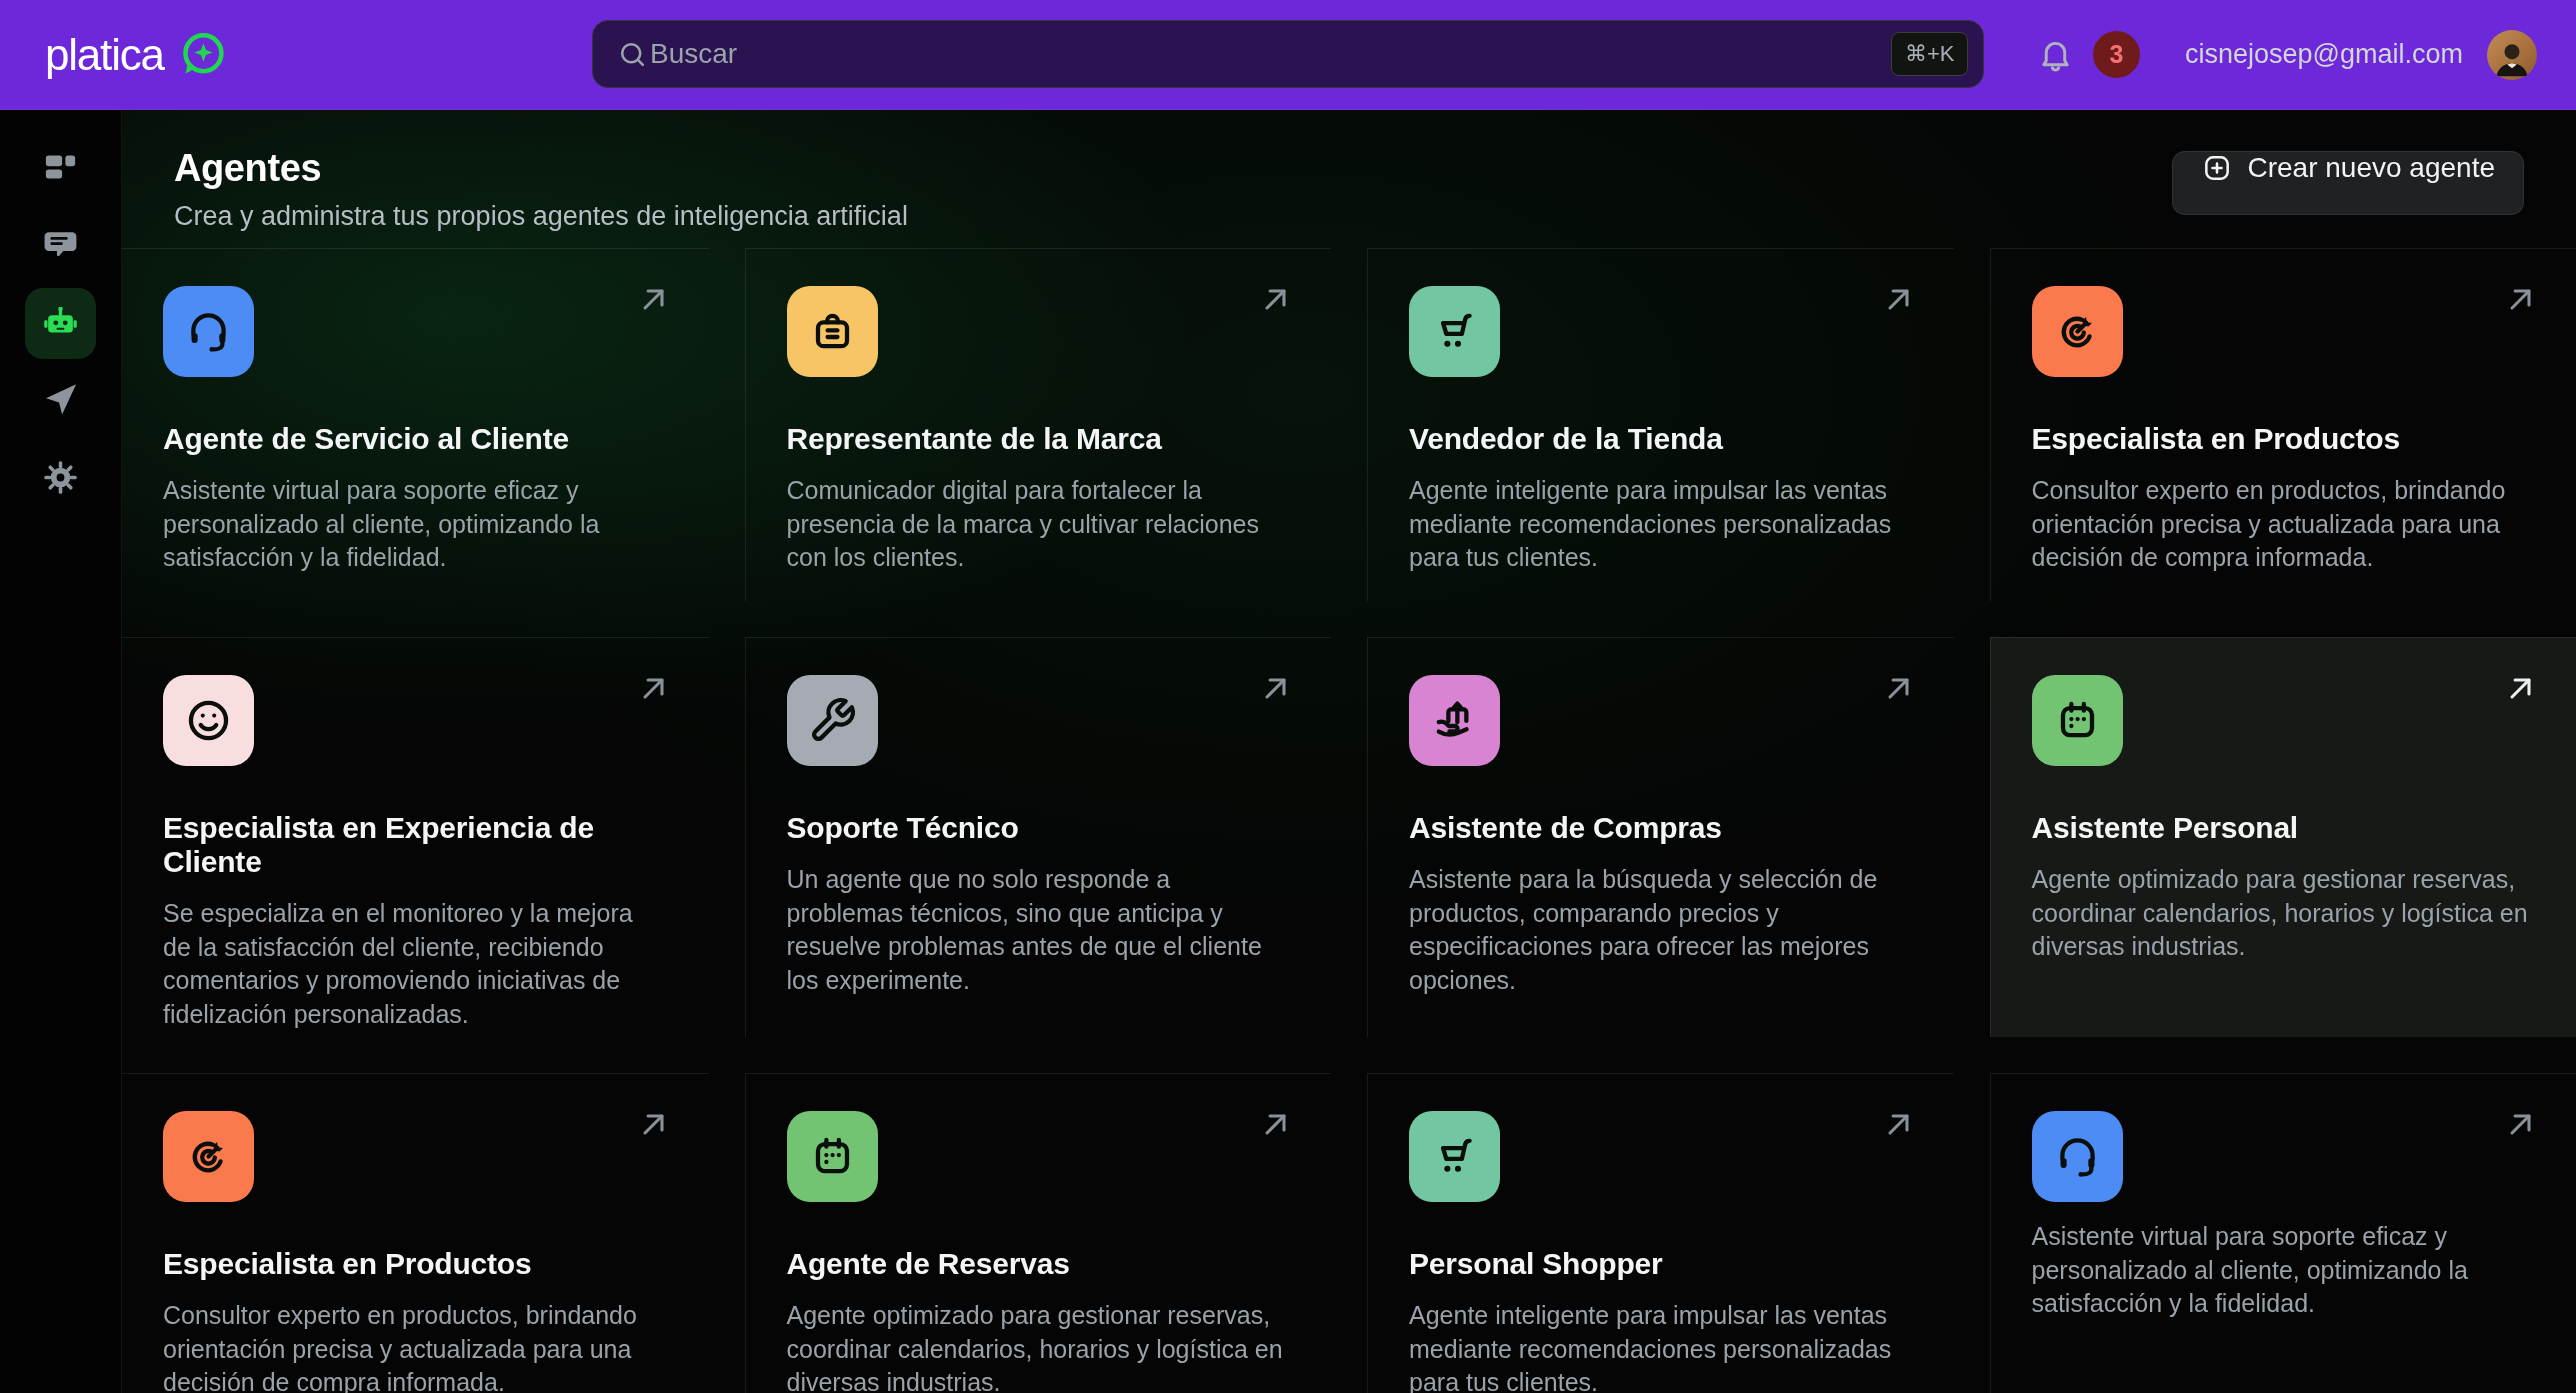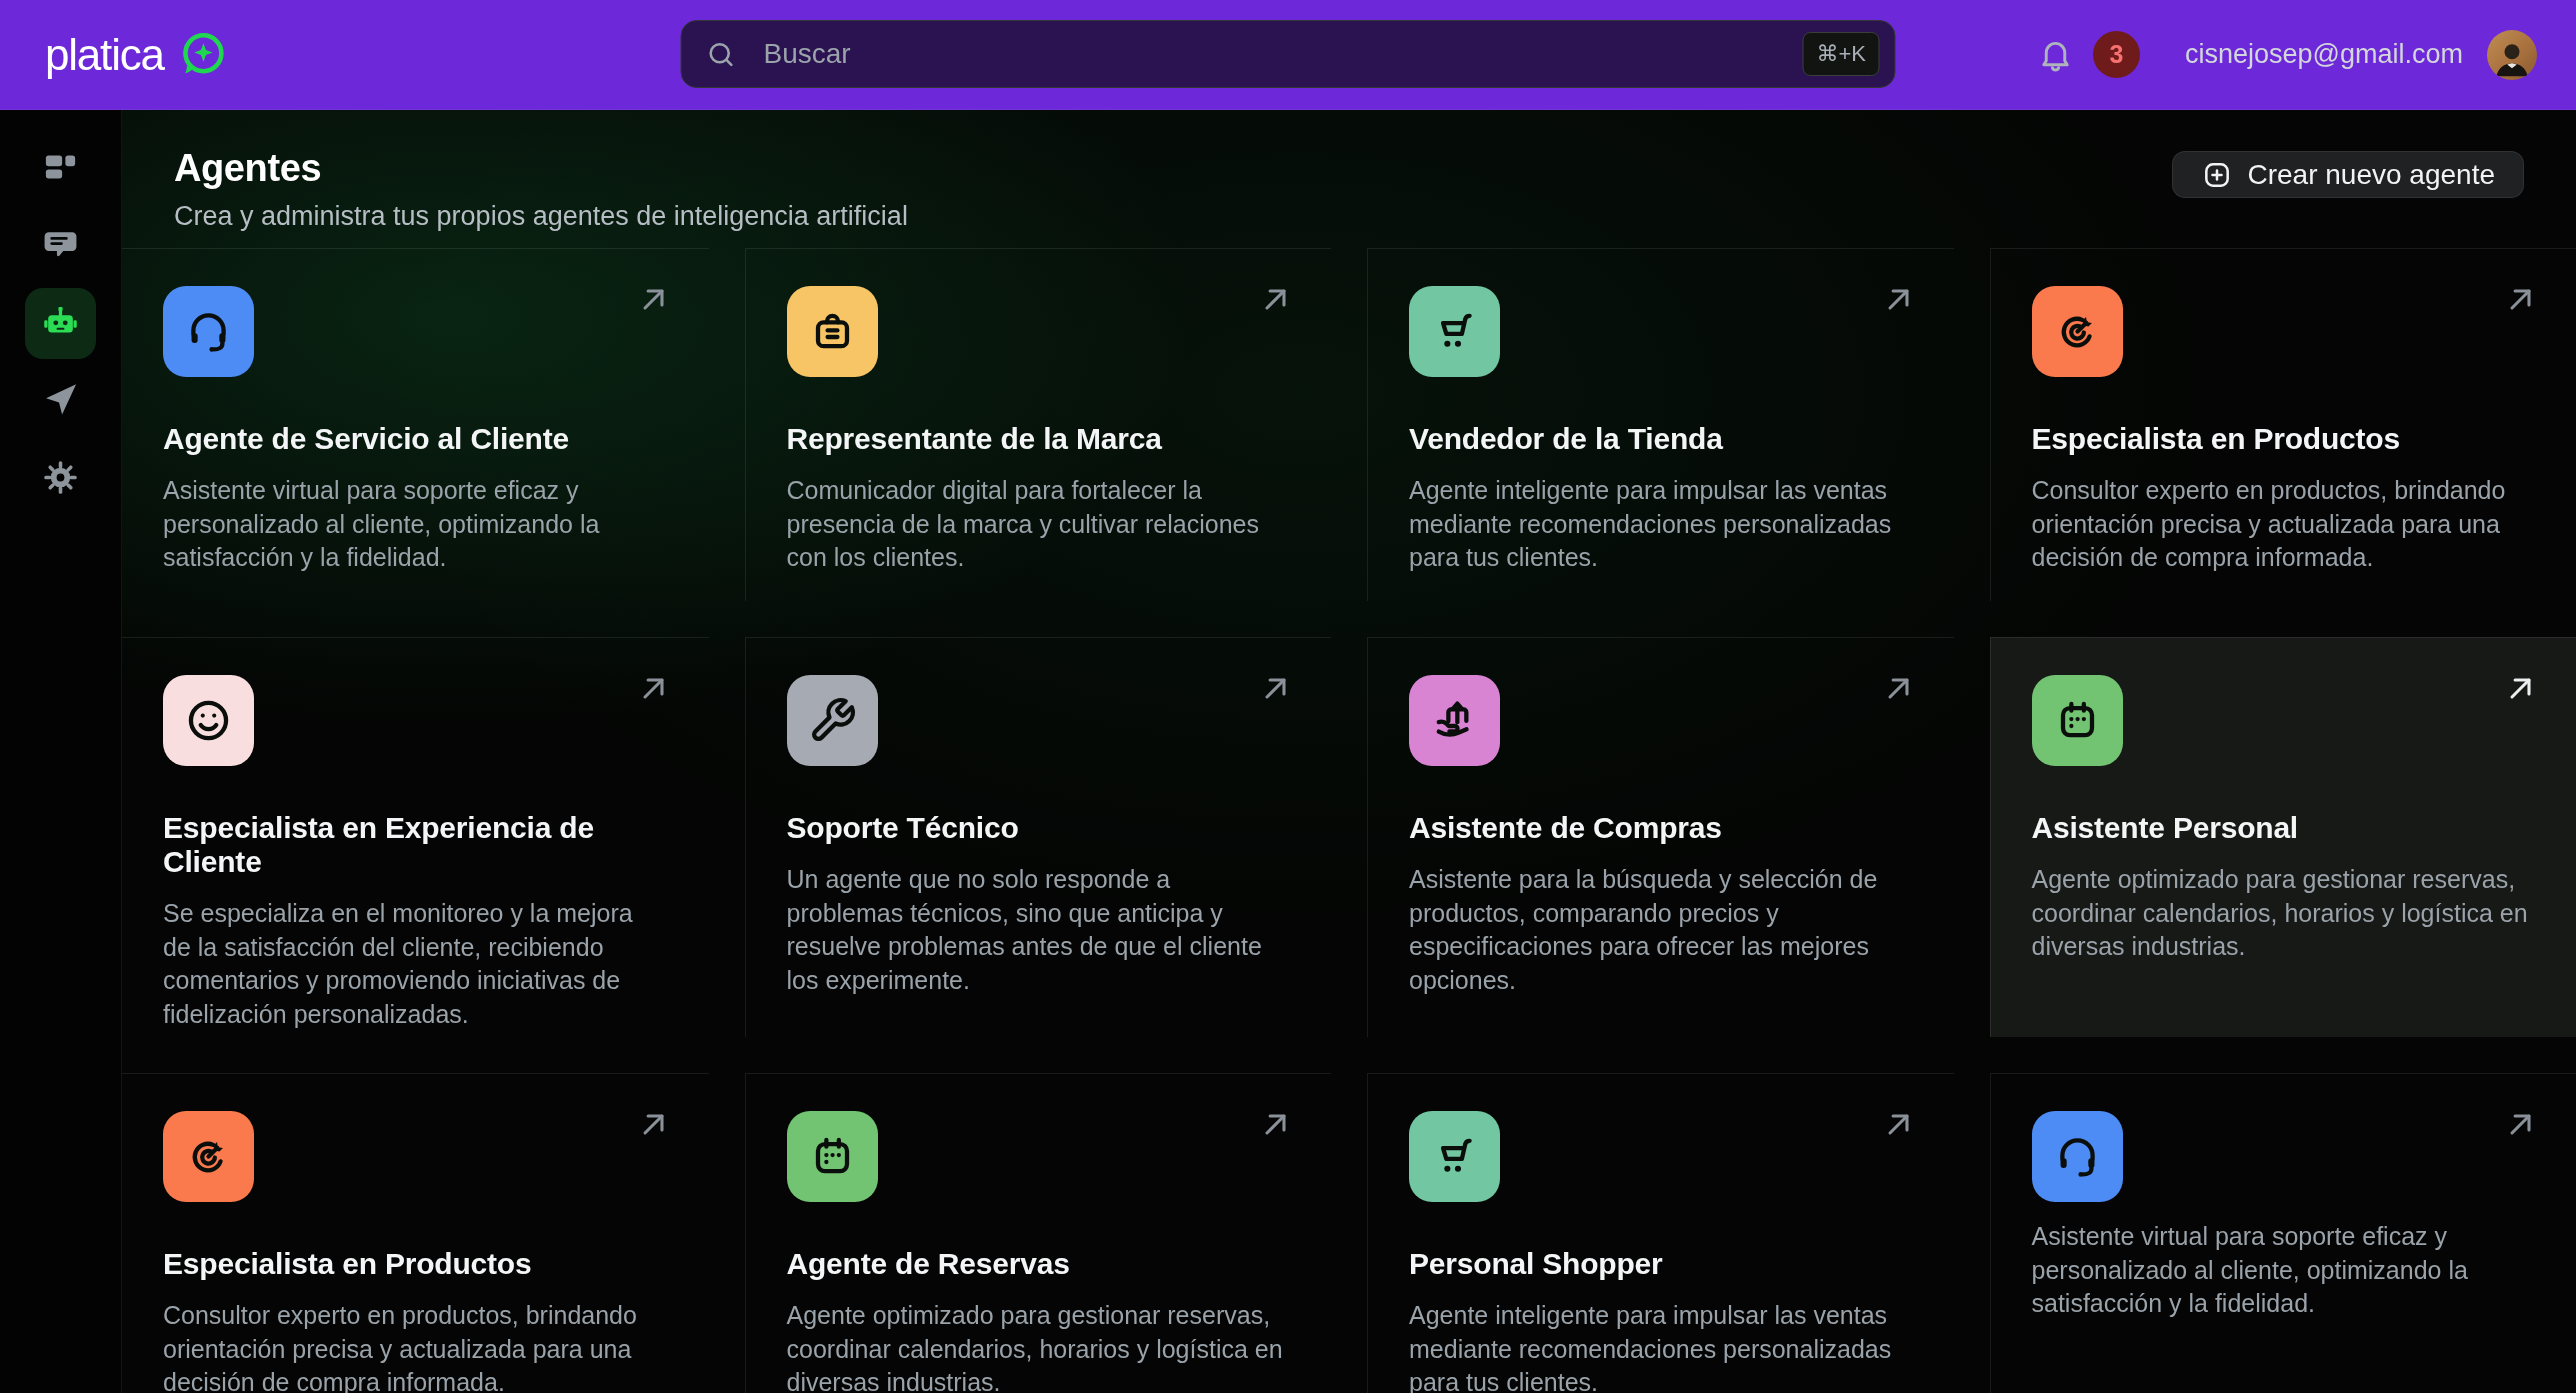--- a/index.html
+++ b/index.html
@@ -8,22 +8,22 @@
 
   
   .topbar { position:absolute; left:0; top:0; width:2576px; height:110px;
     display:flex; align-items:center; padding:0 39px 0 45px;
     background:#6d28d9; border-bottom:1.6px solid rgba(255,255,255,.06); z-index:5; }
   .logo { display:flex; align-items:center; gap:13px; }
   .logo-text { color:#fff; font-size:44px; font-weight:500; letter-spacing:-1.2px; }
   .logo-ic { width:52px; height:52px; }
 
   .searchbox { position:absolute; left:50%; top:20px; transform:translateX(-50%);
-    width:1215px; height:68px; border:1.6px solid #343634; border-radius:16px;
-    background:rgba(6,8,6,.65); display:flex; align-items:center; gap:27px; padding:0 14.6px 0 24px; }
+    width:1392px; height:68px; border:1.6px solid #343634; border-radius:16px;
+    background:rgba(6,8,6,.65); display:flex; align-items:center; gap:2px; padding:0 14.6px 0 24px; }
   .searchbox svg { width:31px; height:31px; color:#9ba3ab; flex:none; }
   .searchbox input { flex:1; background:transparent; border:none; outline:none;
     font-size:28px; color:#e5e7eb; font-family:inherit; }
   .searchbox input::placeholder { color:#9ba3ab; }
   .kbd { height:44px; padding:0 13px; display:flex; align-items:center;
     background:#121412; border:1.6px solid #3c3e3c; border-radius:8px;
     color:#a8afb6; font-size:22px; }
 
   .top-right { margin-left:auto; display:flex; align-items:center; gap:24px; }
   .bell { width:37px; height:37px; color:#aeb4bb; }
@@ -47,22 +47,22 @@
 
   
   .content { position:absolute; left:122px; top:110px; width:2454px; height:1284px;
     background:
       radial-gradient(1218px 666px at 13% 16%, rgba(34,197,94,.16), transparent 62%),
       radial-gradient(1543px 893px at 48% 22%, rgba(34,197,94,.07), transparent 60%),
       #040504; }
   .page-head { position:relative; height:138px; padding:37px 52px 0 52px; }
   .page-title { color:#fff; font-size:38px; font-weight:700; letter-spacing:-0.4px; }
   .page-sub { margin-top:11.4px; color:#b6bdc4; font-size:27px; }
-  .create-btn { position:absolute; right:52px; top:41px; height:47px; padding:0 28px;
-    display:flex; align-items:center; gap:14.6px; background:#1f2123;
+  .create-btn { position:absolute; right:52px; top:41px; height:64px; padding:0 28px;
+    display:flex; align-items:flex-start; gap:14.6px; background:#1f2123;
     border:0.8px solid rgba(255,255,255,.08); border-radius:13px; color:#f2f3f4;
     font-size:28px; font-family:inherit; cursor:pointer; }
   .create-btn svg { width:32px; height:32px; }
 
   
   .grid { display:grid; grid-template-columns:repeat(4,1fr);
     grid-template-rows:353px 400px 357px 1fr; width:2454px; height:1146px;gap:36px; }
   .cell { border-top:1.6px solid rgba(255,255,255,.085); position:relative;
     padding:37px 41px; cursor:pointer; }
   .cell:not(:nth-child(4n+1)) { border-left:1.6px solid rgba(255,255,255,.085); }

